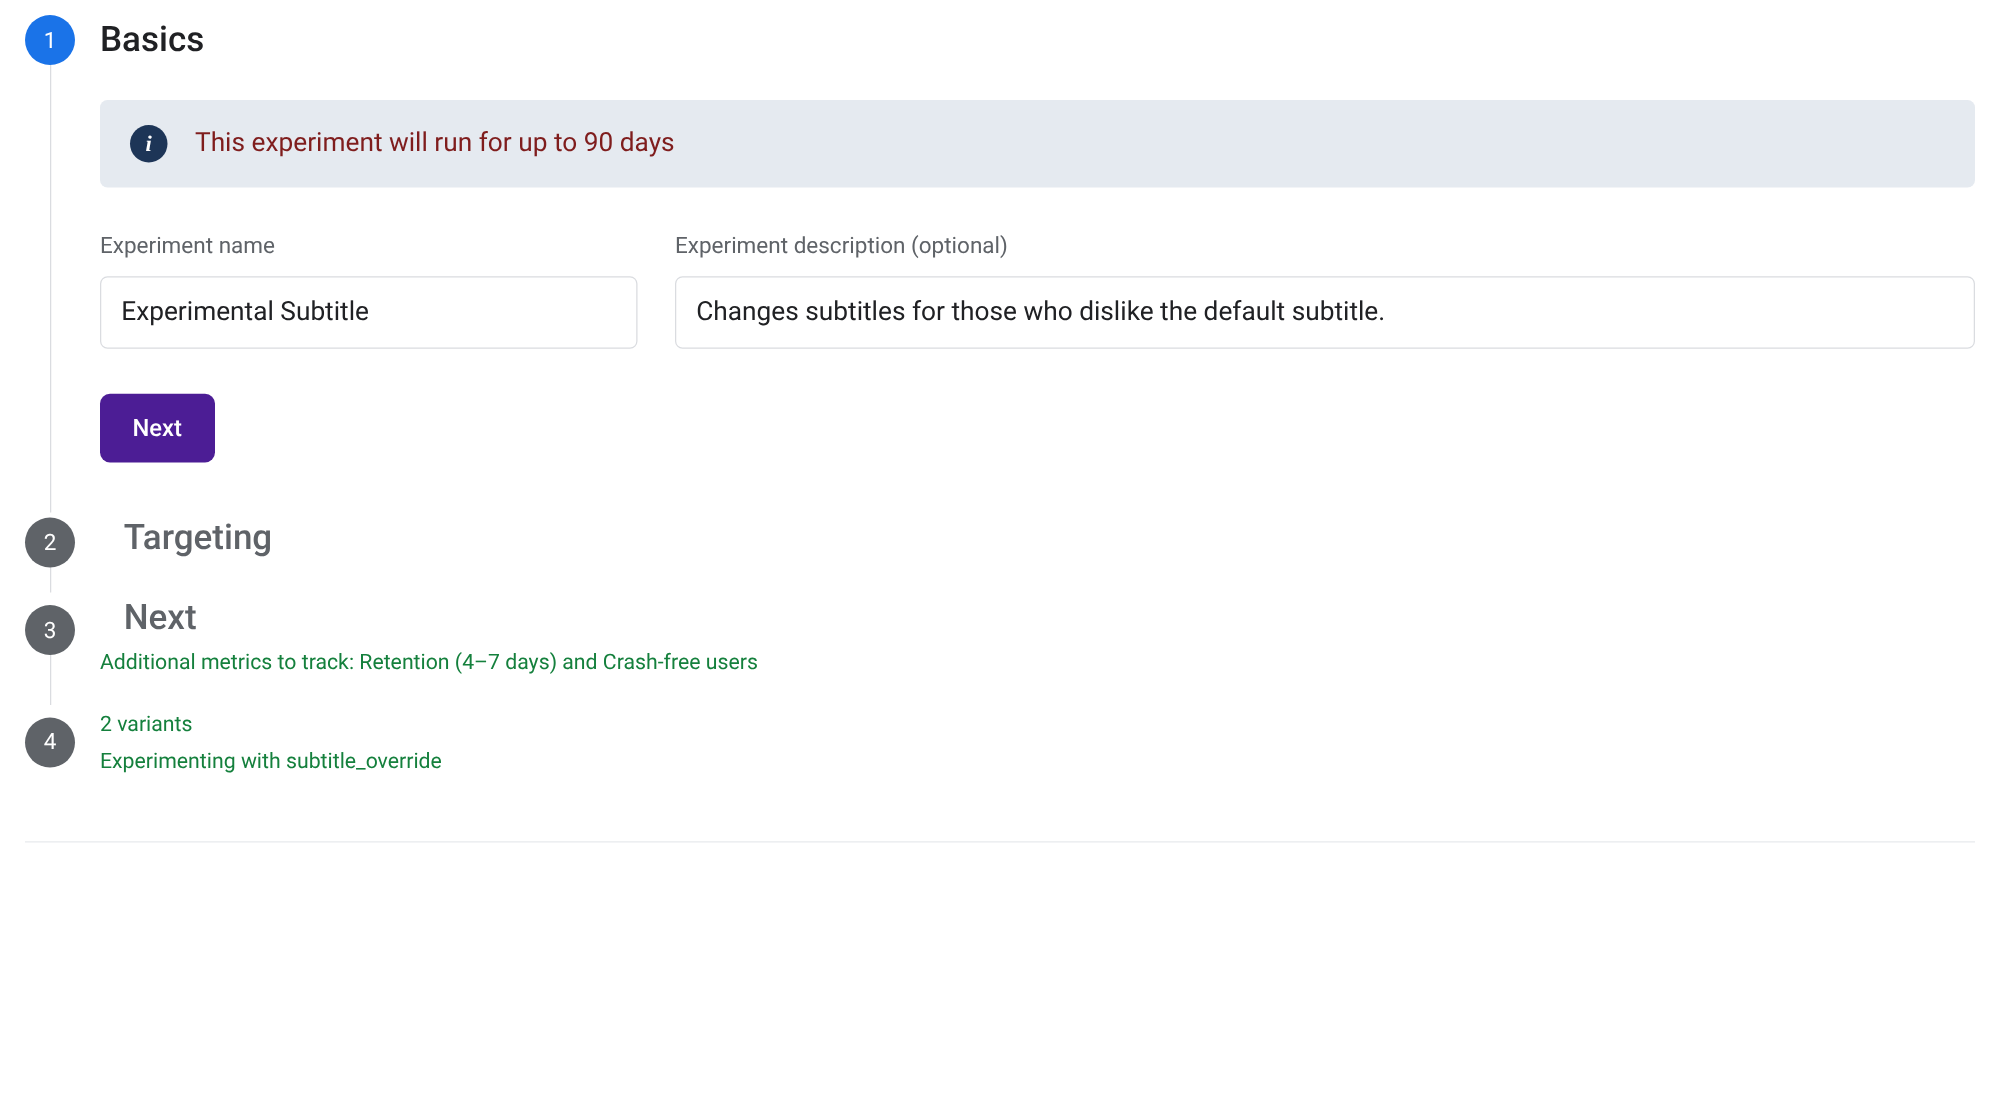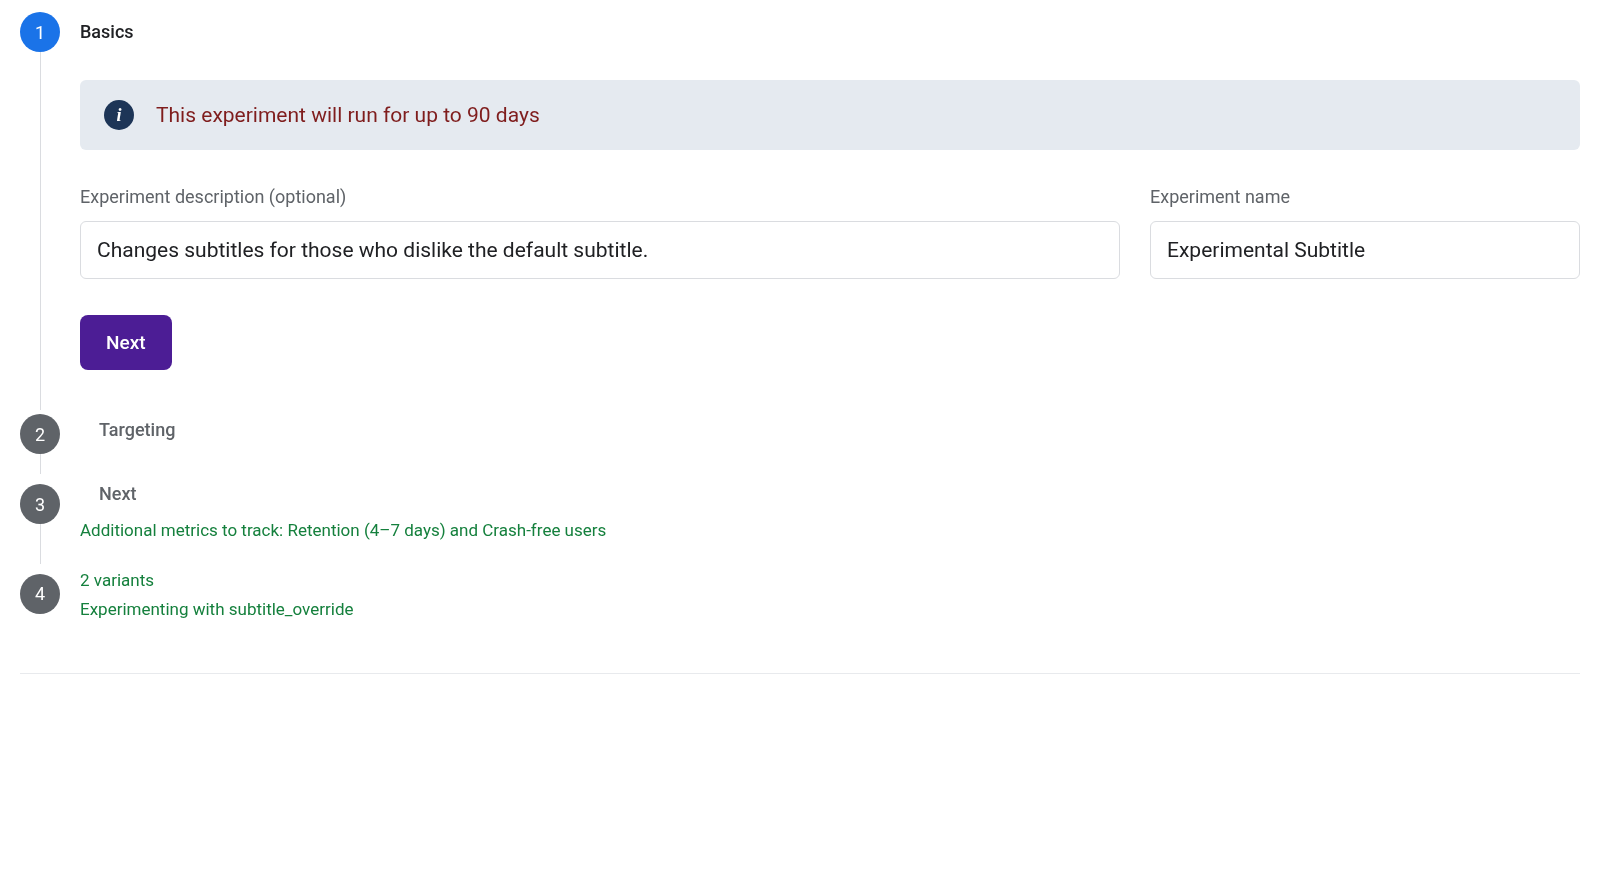--- a/index.html
+++ b/index.html
@@ -47,21 +47,21 @@
     }
     .step-circle.inactive {
       background: #5f6368;
     }
     .step-content {
       flex: 1;
       padding-left: 20px;
       padding-bottom: 40px;
     }
     .step-title {
-      font-size: 18px;
+      font-size: 28px;
       font-weight: 500;
       line-height: 40px;
     }
     .step-title.active {
       color: #202124;
     }
     .step-title.inactive {
       color: #5f6368;
       margin-left: 19px;
     }
@@ -180,28 +180,28 @@
       <div class="step-body">
 
         <div class="info-banner">
           <div class="info-icon-circle">
             <span>i</span>
           </div>
           <div class="info-text">This experiment will run for up to 90 days</div>
         </div>
 
         <div class="form-row">
+          <div class="form-field name">
+            <label class="field-label">Experiment name</label>
+            <input type="text" class="text-input" value="Experimental Subtitle" style="">
+          </div>
           <div class="form-field desc">
             <label class="field-label">Experiment description (optional)</label>
             <input type="text" class="text-input" value="Changes subtitles for those who dislike the default subtitle." style="">
           </div>
-          <div class="form-field name">
-            <label class="field-label">Experiment name</label>
-            <input type="text" class="text-input" value="Experimental Subtitle" style="">
-          </div>
         </div>
 
         <button class="next-button">Next</button>
 
       </div>
     </div>
   </div>
 
   <div class="step compact">
     <div class="step-line"></div>

